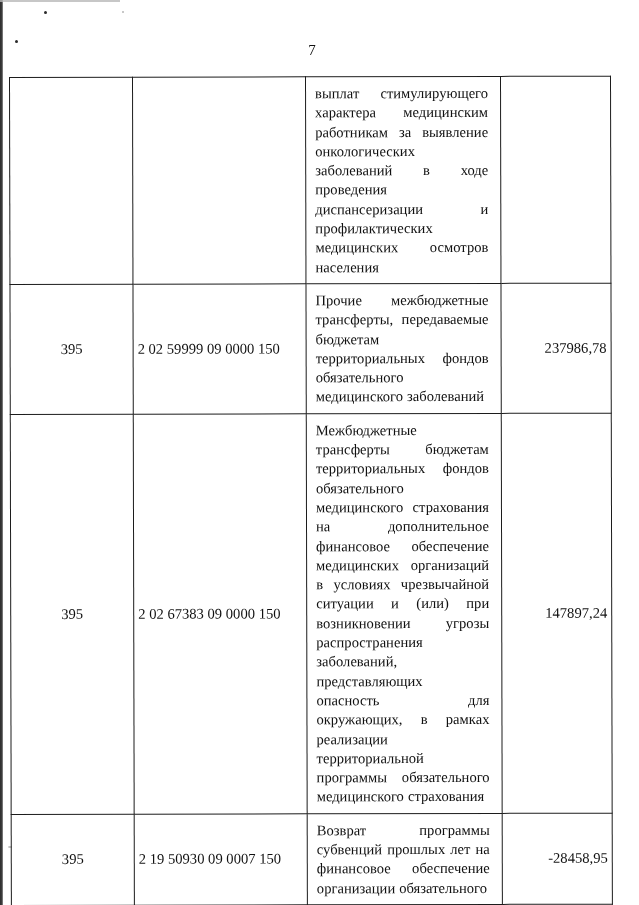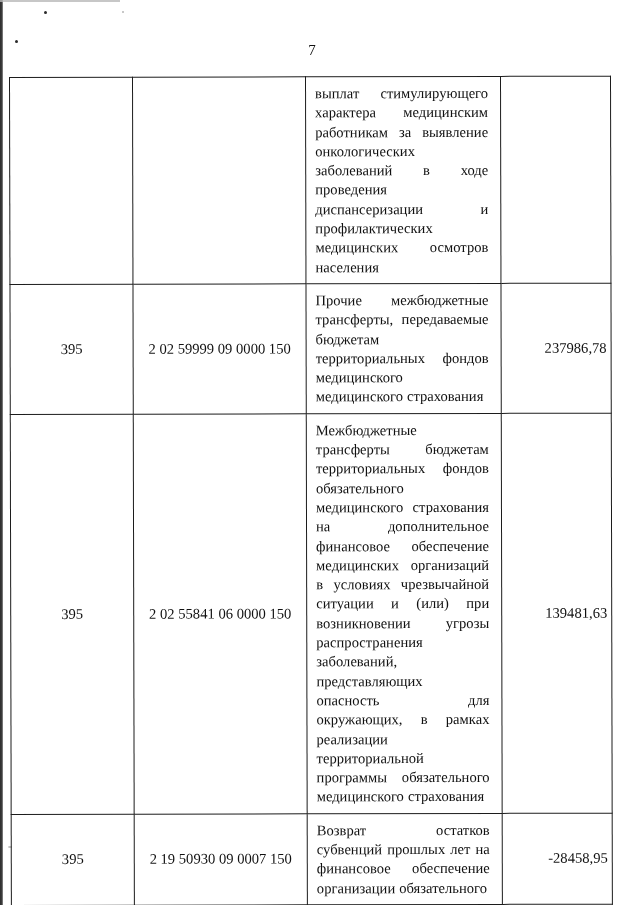--- a/index.html
+++ b/index.html
@@ -67,21 +67,21 @@
     table-layout: fixed;
   }
   .doc-table td {
     border: 1px solid #1c1c1c;
     vertical-align: middle;
     padding: 0;
     font-size: 14.6px;
     line-height: 19.3px;
   }
   .col-code   { width: 122px; text-align: center; }
-  .col-kbk    { width: 172px; text-align: center; }
+  .col-kbk    { width: 172px; text-align: left; }
   .col-name   { width: 194px; }
   .col-amount { width: 109px; text-align: right; }
 
   td.col-name { vertical-align: top; }
   .name-text {
     display: block;
     text-align: justify;
     text-align-last: left;
     -webkit-hyphens: none;
     hyphens: none;
@@ -129,50 +129,50 @@
     </tr>
 
     <tr>
       <td class="col-code">
         <span class="code-text">395</span>
       </td>
       <td class="col-kbk">
         <span class="kbk-text">2 02 59999 09 0000 150</span>
       </td>
       <td class="col-name top-cell">
-        <span class="name-text">Прочие межбюджетные трансферты, передаваемые бюджетам территориальных фондов медицинского медицинского страхования</span>
+        <span class="name-text">Прочие межбюджетные трансферты, передаваемые бюджетам территориальных фондов обязательного медицинского заболеваний</span>
       </td>
       <td class="col-amount">
         <span class="amount-text">237986,78</span>
       </td>
     </tr>
 
     <tr>
       <td class="col-code">
         <span class="code-text">395</span>
       </td>
       <td class="col-kbk">
-        <span class="kbk-text">2 02 55841 06 0000 150</span>
+        <span class="kbk-text">2 02 67383 09 0000 150</span>
       </td>
       <td class="col-name top-cell">
         <span class="name-text">Межбюджетные трансферты бюджетам территориальных фондов обязательного медицинского страхования на дополнительное финансовое обеспечение медицинских организаций в условиях чрезвычайной ситуации и (или) при возникновении угрозы распространения заболеваний, представляющих опасность для окружающих, в рамках реализации территориальной программы обязательного медицинского страхования</span>
       </td>
       <td class="col-amount">
-        <span class="amount-text">139481,63</span>
+        <span class="amount-text">147897,24</span>
       </td>
     </tr>
 
     <tr>
       <td class="col-code">
         <span class="code-text">395</span>
       </td>
       <td class="col-kbk">
         <span class="kbk-text">2 19 50930 09 0007 150</span>
       </td>
       <td class="col-name top-cell">
-        <span class="name-text">Возврат остатков субвенций прошлых лет на финансовое обеспечение организации обязательного</span>
+        <span class="name-text">Возврат программы субвенций прошлых лет на финансовое обеспечение организации обязательного</span>
       </td>
       <td class="col-amount">
         <span class="amount-text">-28458,95</span>
       </td>
     </tr>
   </tbody>
 </table>
 
 </body></html>

